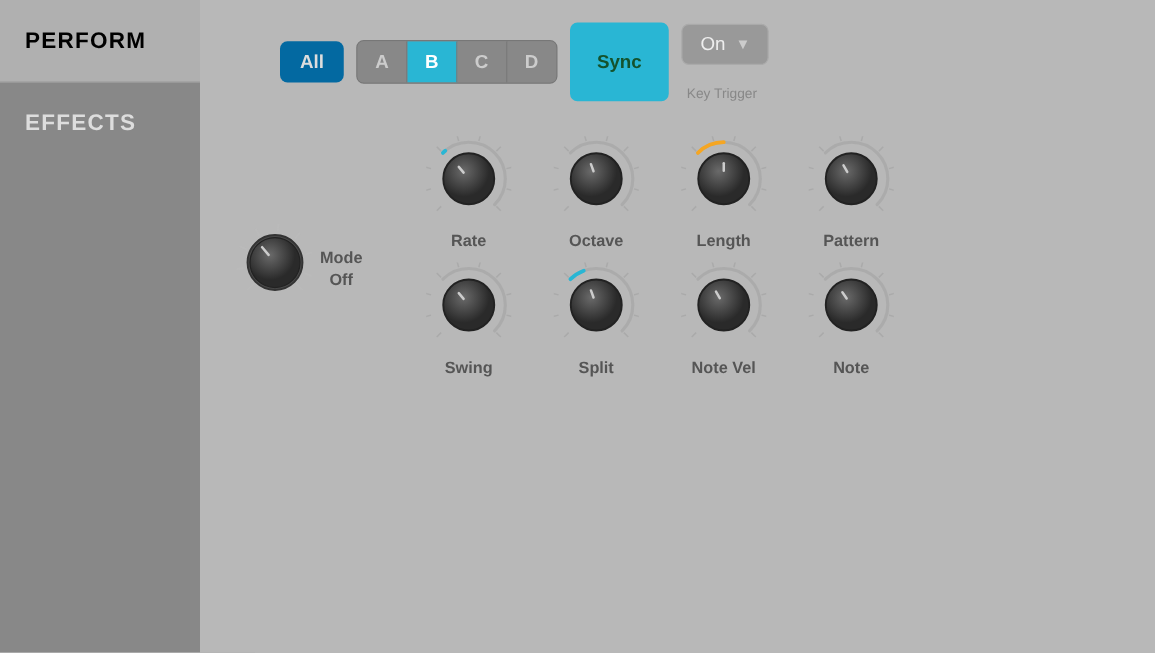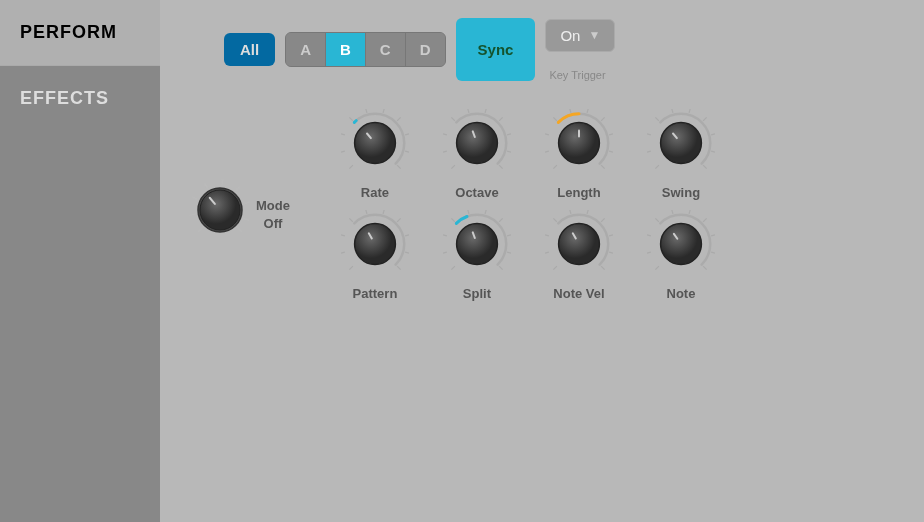--- a/index.html
+++ b/index.html
@@ -322,20 +322,45 @@
             <line x1="64.17552281327049" y1="42.08550696900275" x2="69.00515194471583" y2="43.37960219451535" stroke="#aaa" stroke-width="1.2"></line>
             <line x1="56.09001584426775" y1="56.09001584426774" x2="59.62554975020048" y2="59.62554975020048" stroke="#aaa" stroke-width="1.2"></line>
     <circle cx="34" cy="34" r="20.4" fill="url(#kg_length)" stroke="#222" stroke-width="1.5"></circle>
     <line x1="34" y1="21.6" x2="34" y2="27.6" stroke="#ccc" stroke-width="2" stroke-linecap="round"></line>
   </svg>
           <span class="knob-label">Length</span>
         </div>
         <div class="knob-cell">
           <svg width="68" height="68" viewBox="0 0 68 68" class="knob-svg">
     <defs>
+      <radialGradient id="kg_pattern" cx="40%" cy="35%">
+        <stop offset="0%" stop-color="#6a6a6a"></stop>
+        <stop offset="100%" stop-color="#2a2a2a"></stop>
+      </radialGradient>
+    </defs>
+    <path d="M 13.324197718105353 13.32419771810535 A 29.24 29.24 0 1 1 54.67580228189465 54.67580228189465" fill="none" stroke="#999" stroke-width="2.5" stroke-linecap="round" opacity="0.4"></path>
+
+    <line x1="11.90998415573225" y1="56.09001584426774" x2="8.374450249799516" y2="59.62554975020048" stroke="#aaa" stroke-width="1.2"></line>
+            <line x1="3.824477186729503" y1="42.085506969002736" x2="-1.0051519447158341" y2="43.379602194515336" stroke="#aaa" stroke-width="1.2"></line>
+            <line x1="3.82447718672951" y1="25.914493030997242" x2="-1.005151944715827" y2="24.62039780548464" stroke="#aaa" stroke-width="1.2"></line>
+            <line x1="11.909984155732257" y1="11.909984155732253" x2="8.374450249799523" y2="8.37445024979952" stroke="#aaa" stroke-width="1.2"></line>
+            <line x1="25.91449303099725" y1="3.8244771867295064" x2="24.620397805484643" y2="-1.0051519447158341" stroke="#aaa" stroke-width="1.2"></line>
+            <line x1="42.08550696900275" y1="3.8244771867295064" x2="43.37960219451535" y2="-1.0051519447158341" stroke="#aaa" stroke-width="1.2"></line>
+            <line x1="56.09001584426775" y1="11.909984155732257" x2="59.62554975020048" y2="8.374450249799523" stroke="#aaa" stroke-width="1.2"></line>
+            <line x1="64.17552281327049" y1="25.914493030997253" x2="69.00515194471583" y2="24.62039780548465" stroke="#aaa" stroke-width="1.2"></line>
+            <line x1="64.17552281327049" y1="42.08550696900275" x2="69.00515194471583" y2="43.37960219451535" stroke="#aaa" stroke-width="1.2"></line>
+            <line x1="56.09001584426775" y1="56.09001584426774" x2="59.62554975020048" y2="59.62554975020048" stroke="#aaa" stroke-width="1.2"></line>
+    <circle cx="34" cy="34" r="20.4" fill="url(#kg_pattern)" stroke="#222" stroke-width="1.5"></circle>
+    <line x1="27.800000000000004" y1="23.261284993072962" x2="30.8" y2="28.457437415779594" stroke="#ccc" stroke-width="2" stroke-linecap="round"></line>
+  </svg>
+          <span class="knob-label">Pattern</span>
+        </div>
+        <div class="knob-cell">
+          <svg width="68" height="68" viewBox="0 0 68 68" class="knob-svg">
+    <defs>
       <radialGradient id="kg_swing" cx="40%" cy="35%">
         <stop offset="0%" stop-color="#6a6a6a"></stop>
         <stop offset="100%" stop-color="#2a2a2a"></stop>
       </radialGradient>
     </defs>
     <path d="M 13.324197718105353 13.32419771810535 A 29.24 29.24 0 1 1 54.67580228189465 54.67580228189465" fill="none" stroke="#999" stroke-width="2.5" stroke-linecap="round" opacity="0.4"></path>
 
     <line x1="11.90998415573225" y1="56.09001584426774" x2="8.374450249799516" y2="59.62554975020048" stroke="#aaa" stroke-width="1.2"></line>
             <line x1="3.824477186729503" y1="42.085506969002736" x2="-1.0051519447158341" y2="43.379602194515336" stroke="#aaa" stroke-width="1.2"></line>
             <line x1="3.82447718672951" y1="25.914493030997242" x2="-1.005151944715827" y2="24.62039780548464" stroke="#aaa" stroke-width="1.2"></line>
@@ -343,45 +368,20 @@
             <line x1="25.91449303099725" y1="3.8244771867295064" x2="24.620397805484643" y2="-1.0051519447158341" stroke="#aaa" stroke-width="1.2"></line>
             <line x1="42.08550696900275" y1="3.8244771867295064" x2="43.37960219451535" y2="-1.0051519447158341" stroke="#aaa" stroke-width="1.2"></line>
             <line x1="56.09001584426775" y1="11.909984155732257" x2="59.62554975020048" y2="8.374450249799523" stroke="#aaa" stroke-width="1.2"></line>
             <line x1="64.17552281327049" y1="25.914493030997253" x2="69.00515194471583" y2="24.62039780548465" stroke="#aaa" stroke-width="1.2"></line>
             <line x1="64.17552281327049" y1="42.08550696900275" x2="69.00515194471583" y2="43.37960219451535" stroke="#aaa" stroke-width="1.2"></line>
             <line x1="56.09001584426775" y1="56.09001584426774" x2="59.62554975020048" y2="59.62554975020048" stroke="#aaa" stroke-width="1.2"></line>
     <circle cx="34" cy="34" r="20.4" fill="url(#kg_swing)" stroke="#222" stroke-width="1.5"></circle>
     <line x1="26.02943363988691" y1="24.501048905324673" x2="29.88615929800615" y2="29.097315564038542" stroke="#ccc" stroke-width="2" stroke-linecap="round"></line>
   </svg>
           <span class="knob-label">Swing</span>
-        </div>
-        <div class="knob-cell">
-          <svg width="68" height="68" viewBox="0 0 68 68" class="knob-svg">
-    <defs>
-      <radialGradient id="kg_pattern" cx="40%" cy="35%">
-        <stop offset="0%" stop-color="#6a6a6a"></stop>
-        <stop offset="100%" stop-color="#2a2a2a"></stop>
-      </radialGradient>
-    </defs>
-    <path d="M 13.324197718105353 13.32419771810535 A 29.24 29.24 0 1 1 54.67580228189465 54.67580228189465" fill="none" stroke="#999" stroke-width="2.5" stroke-linecap="round" opacity="0.4"></path>
-
-    <line x1="11.90998415573225" y1="56.09001584426774" x2="8.374450249799516" y2="59.62554975020048" stroke="#aaa" stroke-width="1.2"></line>
-            <line x1="3.824477186729503" y1="42.085506969002736" x2="-1.0051519447158341" y2="43.379602194515336" stroke="#aaa" stroke-width="1.2"></line>
-            <line x1="3.82447718672951" y1="25.914493030997242" x2="-1.005151944715827" y2="24.62039780548464" stroke="#aaa" stroke-width="1.2"></line>
-            <line x1="11.909984155732257" y1="11.909984155732253" x2="8.374450249799523" y2="8.37445024979952" stroke="#aaa" stroke-width="1.2"></line>
-            <line x1="25.91449303099725" y1="3.8244771867295064" x2="24.620397805484643" y2="-1.0051519447158341" stroke="#aaa" stroke-width="1.2"></line>
-            <line x1="42.08550696900275" y1="3.8244771867295064" x2="43.37960219451535" y2="-1.0051519447158341" stroke="#aaa" stroke-width="1.2"></line>
-            <line x1="56.09001584426775" y1="11.909984155732257" x2="59.62554975020048" y2="8.374450249799523" stroke="#aaa" stroke-width="1.2"></line>
-            <line x1="64.17552281327049" y1="25.914493030997253" x2="69.00515194471583" y2="24.62039780548465" stroke="#aaa" stroke-width="1.2"></line>
-            <line x1="64.17552281327049" y1="42.08550696900275" x2="69.00515194471583" y2="43.37960219451535" stroke="#aaa" stroke-width="1.2"></line>
-            <line x1="56.09001584426775" y1="56.09001584426774" x2="59.62554975020048" y2="59.62554975020048" stroke="#aaa" stroke-width="1.2"></line>
-    <circle cx="34" cy="34" r="20.4" fill="url(#kg_pattern)" stroke="#222" stroke-width="1.5"></circle>
-    <line x1="27.800000000000004" y1="23.261284993072962" x2="30.8" y2="28.457437415779594" stroke="#ccc" stroke-width="2" stroke-linecap="round"></line>
-  </svg>
-          <span class="knob-label">Pattern</span>
         </div>
         <div class="knob-cell">
           <svg width="68" height="68" viewBox="0 0 68 68" class="knob-svg">
     <defs>
       <radialGradient id="kg_split" cx="40%" cy="35%">
         <stop offset="0%" stop-color="#6a6a6a"></stop>
         <stop offset="100%" stop-color="#2a2a2a"></stop>
       </radialGradient>
     </defs>
     <path d="M 13.324197718105353 13.32419771810535 A 29.24 29.24 0 1 1 54.67580228189465 54.67580228189465" fill="none" stroke="#999" stroke-width="2.5" stroke-linecap="round" opacity="0.4"></path>

